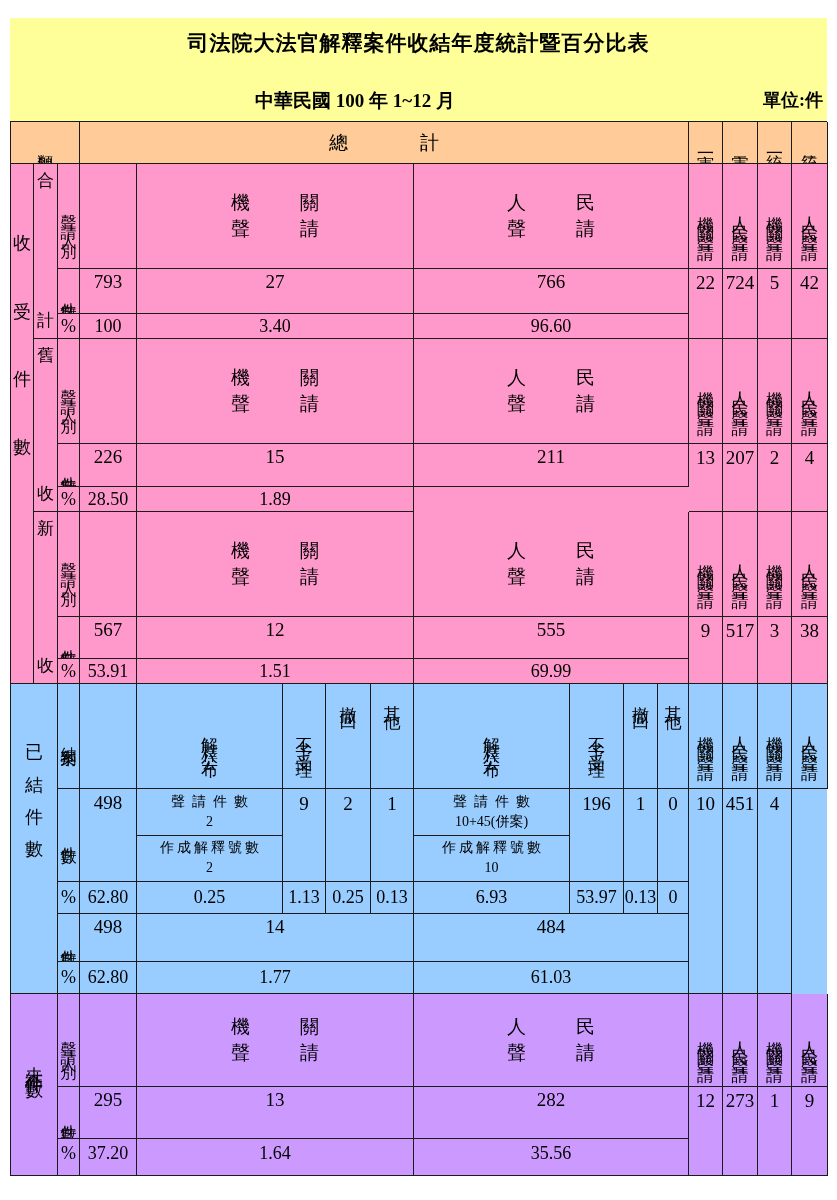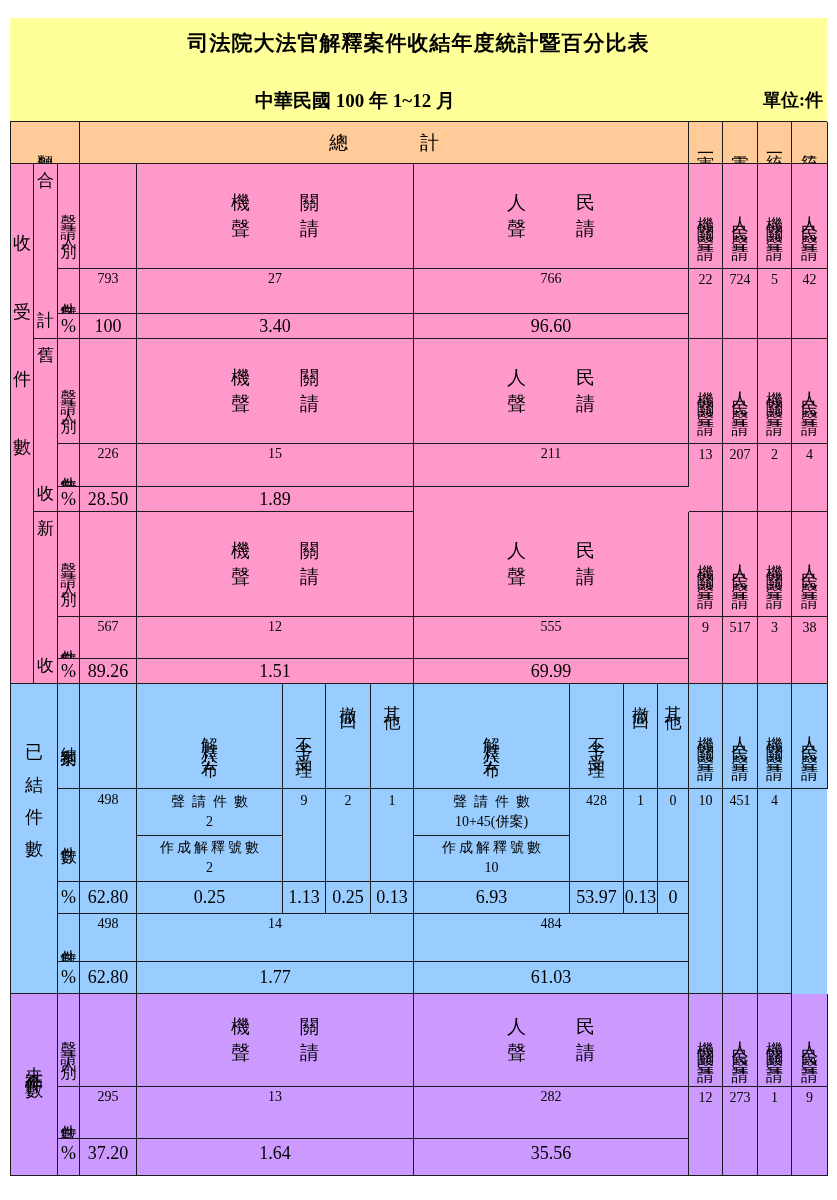--- a/index.html
+++ b/index.html
@@ -49,21 +49,21 @@
   .vls32{letter-spacing:32px}
   .vls68{letter-spacing:68px}
 
   
   .lsT{letter-spacing:72px;margin-right:-72px}
   .ls50{letter-spacing:50px;margin-right:-50px}
   .ls7{letter-spacing:7px;margin-right:-7px}
   .ls3{letter-spacing:3px;margin-right:-3px}
 
   .f16{font-size:16px}.f17{font-size:17px}.f19{font-size:19px}
-  .num{font-size:14px}
+  .num{font-size:19px}
   .pct{font-size:18px}
   .lab{font-size:18px}
 
   
   .vt{align-items:flex-start}
   .pt2{padding-top:2px}.pt3{padding-top:3px}.pt4{padding-top:4px}.pt8{padding-top:8px}
   .pt46{padding-top:46px}.pt56{padding-top:56px}.pt58{padding-top:58px}
 
   .pair { flex-direction:column; justify-content:space-between; padding:7px 0; font-size:17px; }
   .duo  { flex-direction:column; gap:4px; font-size:19px; }
@@ -262,21 +262,21 @@
                 <div class="row h42">
                   <div class="c w22">
                         <span class="v vls2 f16">件數</span>
                       </div>
                   <div class="c w57 vt pt2 num">567</div>
                   <div class="c w277 vt pt2 num">12</div>
                   <div class="c w275 vt pt2 num">555</div>
                 </div>
                 <div class="row h25 pct">
                   <div class="c w22">%</div>
-                  <div class="c w57">89.26</div>
+                  <div class="c w57">53.91</div>
                   <div class="c w277">1.51</div>
                   <div class="c w275">69.99</div>
                 </div>
               </div>
               <div class="c w34 vt pt3 num">9</div>
               <div class="c w35 vt pt3 num">517</div>
               <div class="c w34 vt pt3 num">3</div>
               <div class="c w36 vt pt3 num">38</div>
             </div>
           </div>
@@ -355,21 +355,21 @@
               <div class="col w156">
                 <div class="c wfull h47 sub">
                       <span class="ls7">聲請件數</span>
                       <span>10+45(併案)</span>
                     </div>
                 <div class="c wfull h46 sub">
                       <span class="ls3">作成解釋號數</span>
                       <span>10</span>
                     </div>
               </div>
-              <div class="c w54 vt pt4 num">428</div>
+              <div class="c w54 vt pt4 num">196</div>
               <div class="c w34 vt pt4 num">1</div>
               <div class="c w31 vt pt4 num">0</div>
             </div>
             <div class="row h32 pct">
               <div class="c w22">%</div>
               <div class="c w57">62.80</div>
               <div class="c w146">0.25</div>
               <div class="c w43">1.13</div>
               <div class="c w45">0.25</div>
               <div class="c w43">0.13</div>

